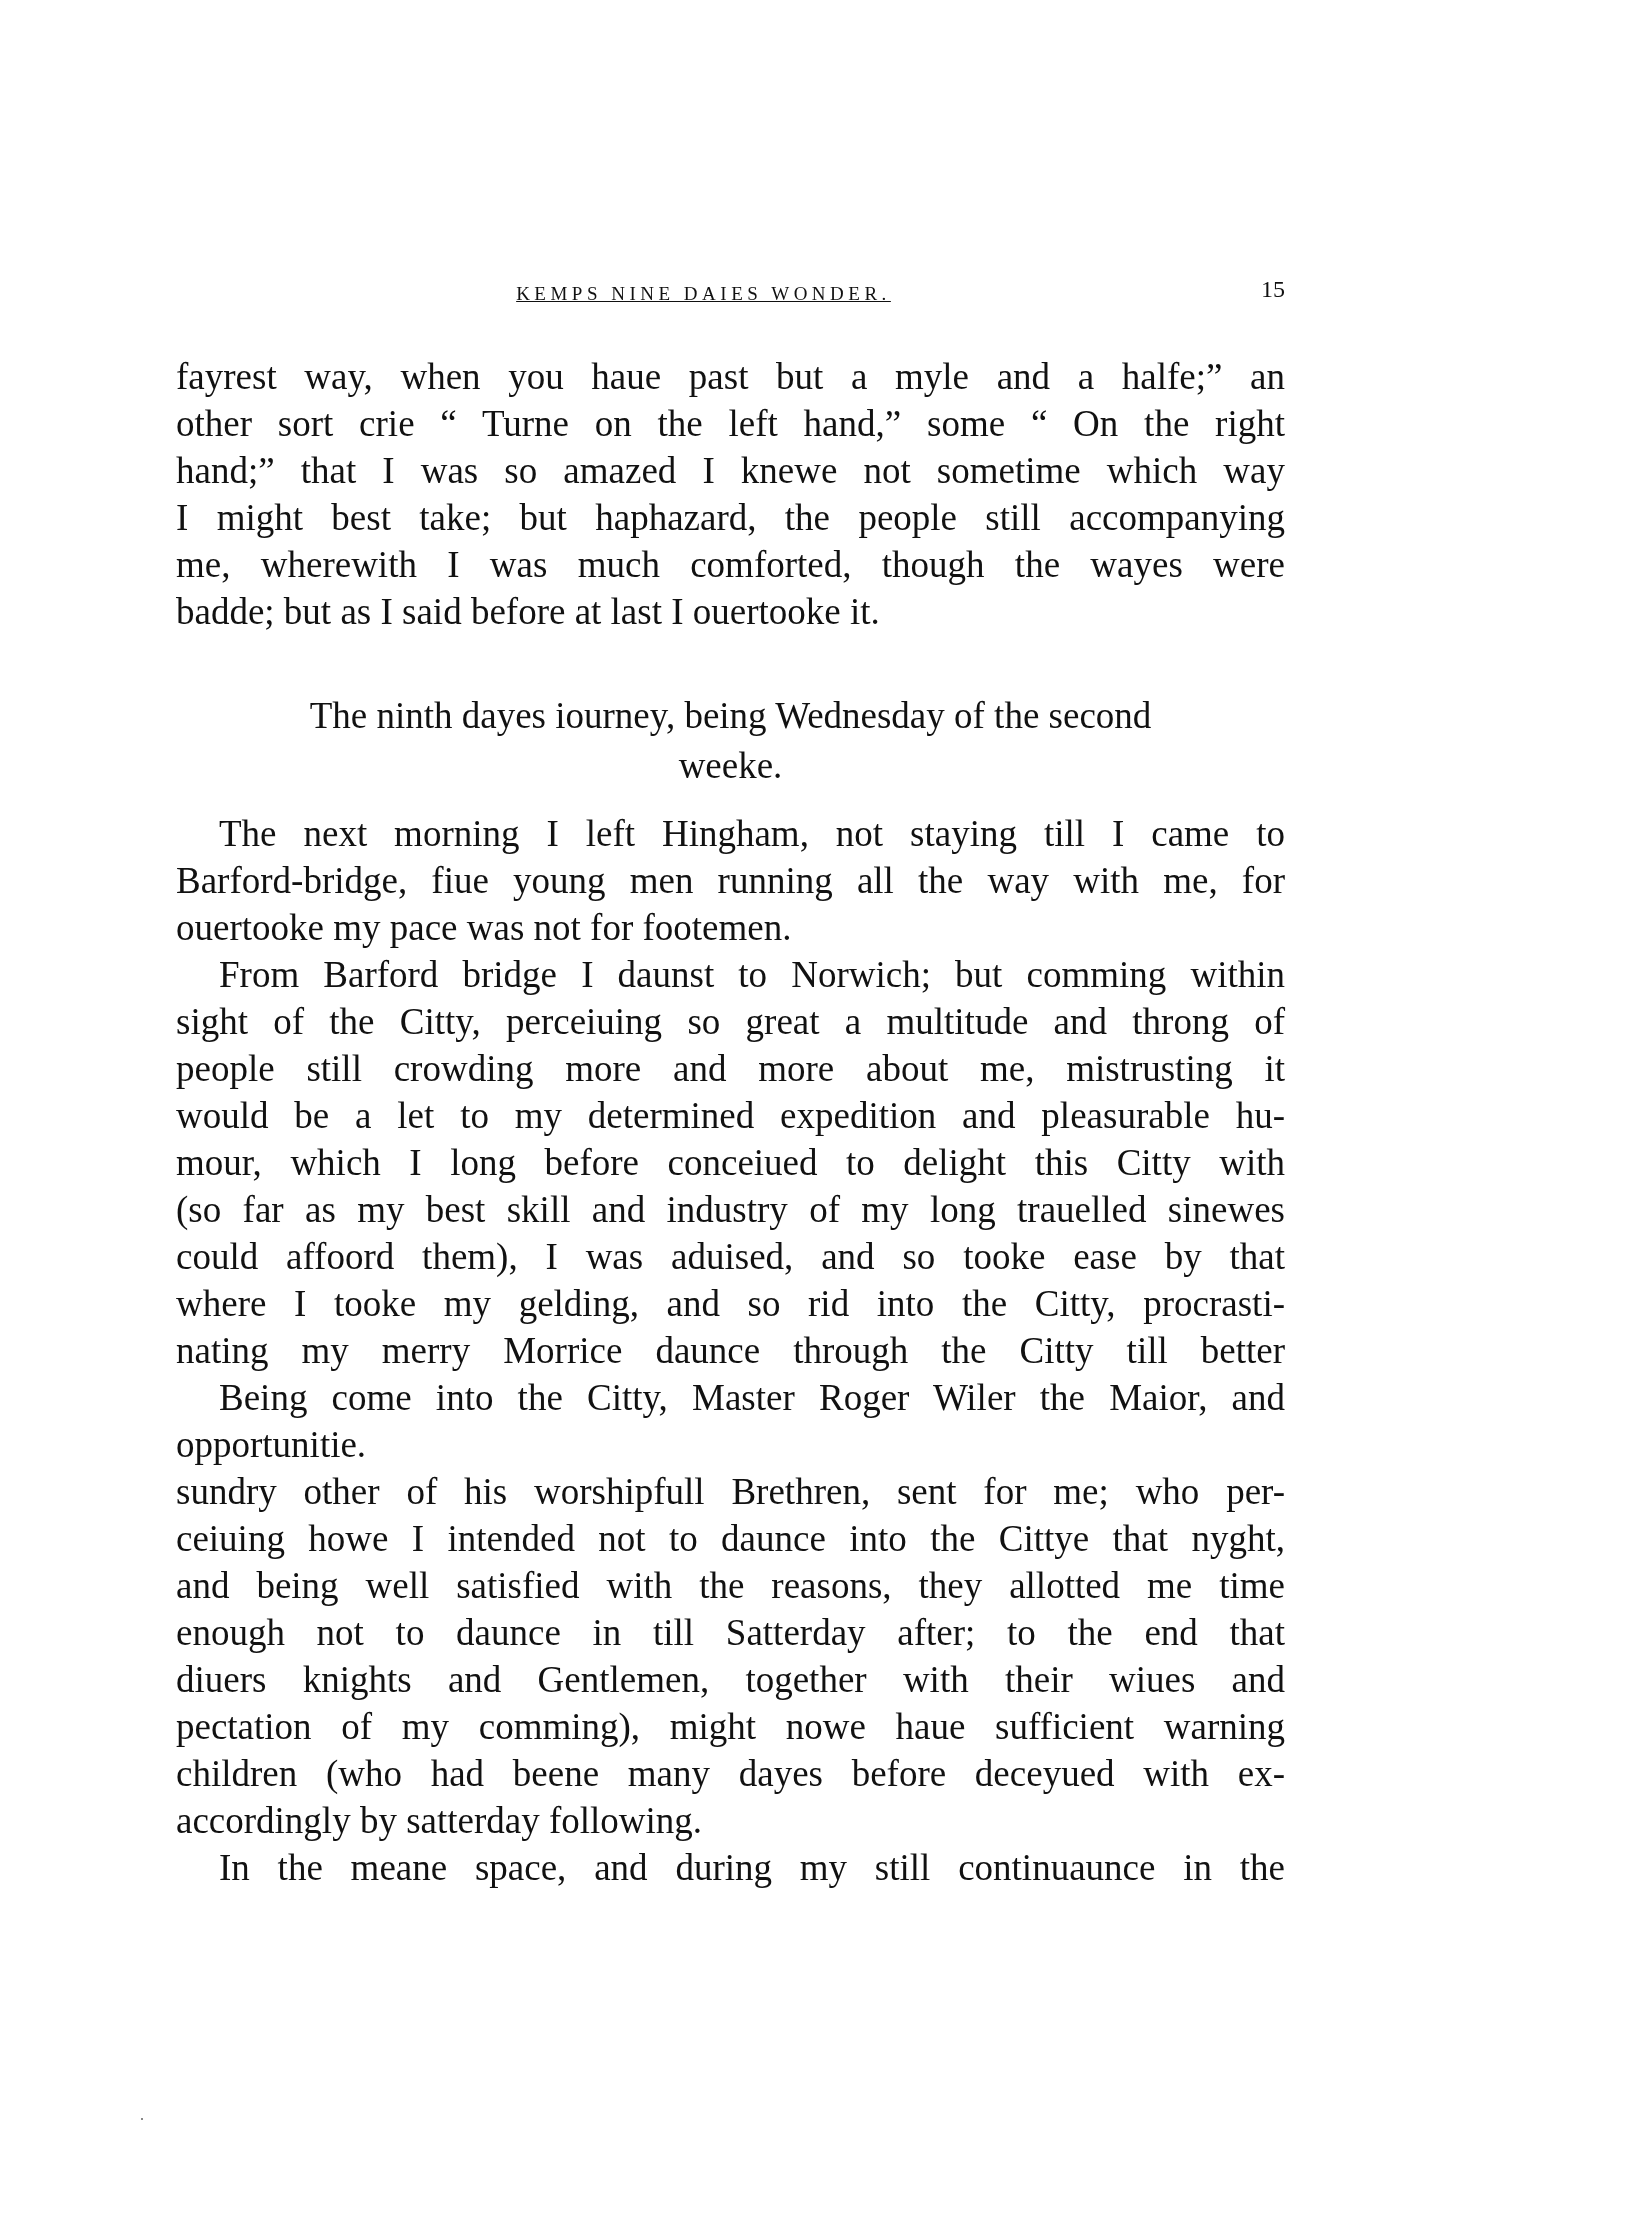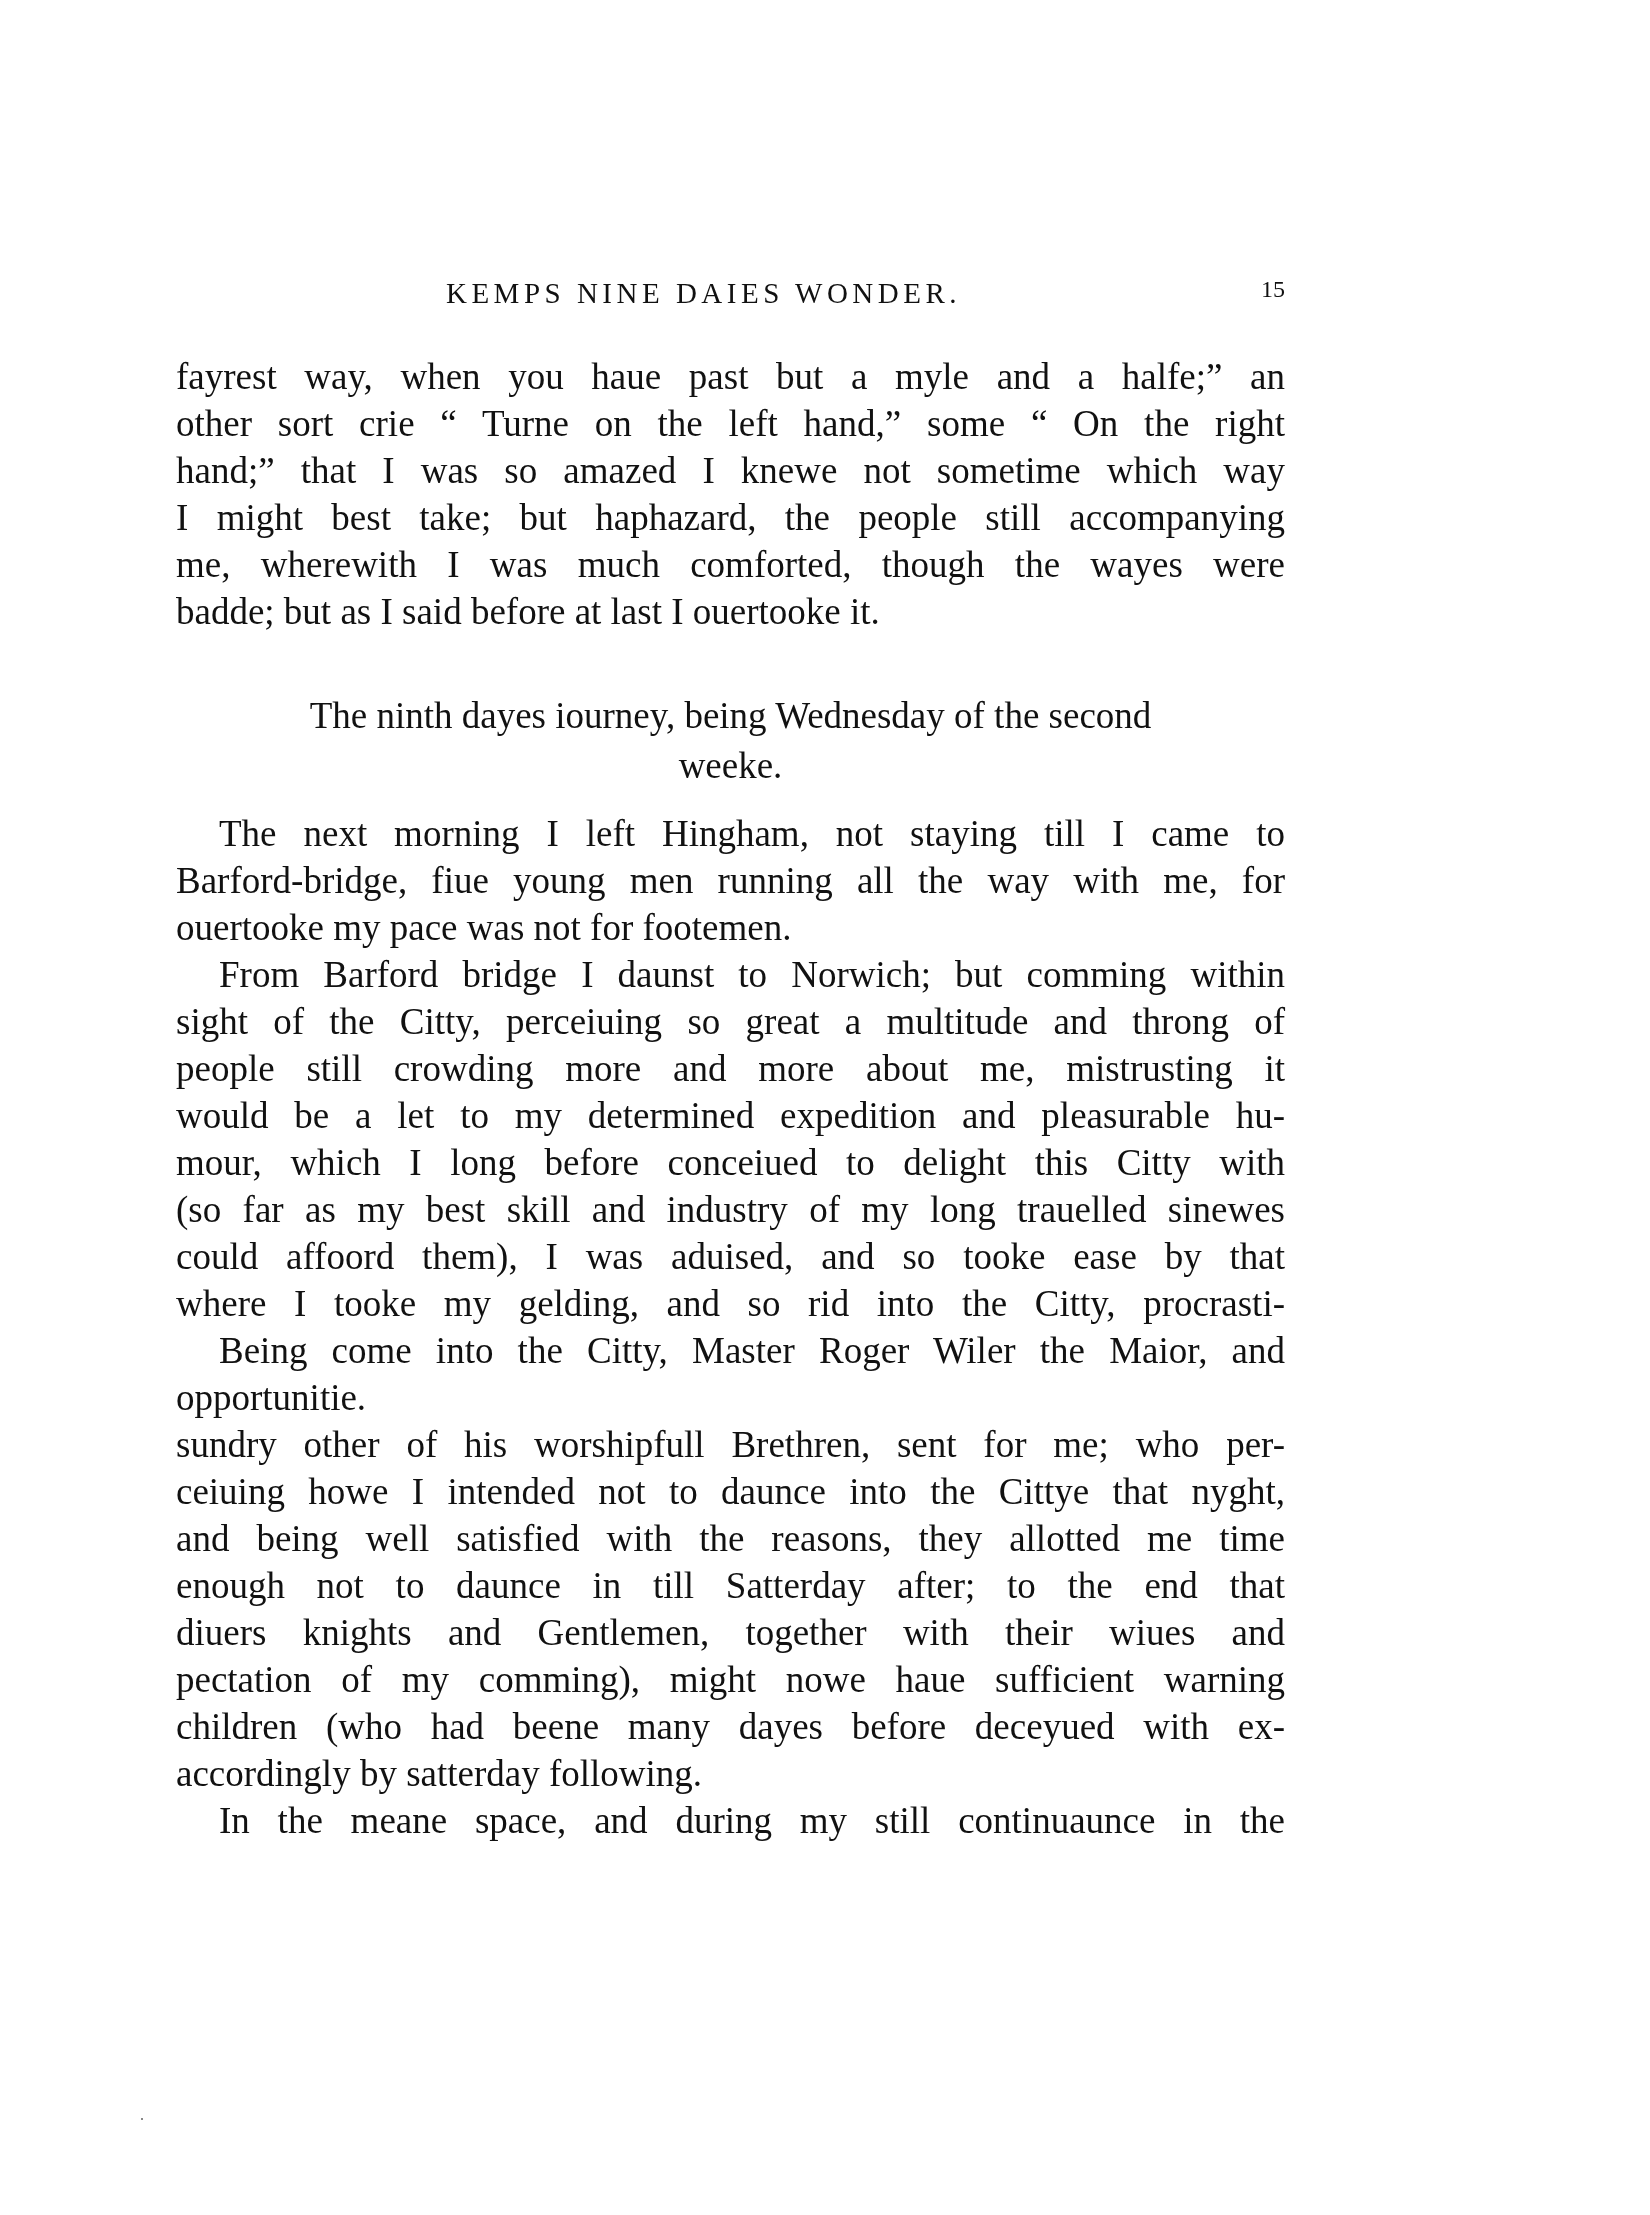--- a/index.html
+++ b/index.html
@@ -27,26 +27,27 @@
       width: 1109px;
       top: 274px;
       height: 39px;
     }
     .running-title {
       position: absolute;
       left: 0;
       width: 1109px;
       text-align: center;
       top: 0;
-      font-size: 29px;
+      font-size: 19px;
       letter-spacing: 4.5px;
       line-height: 39px;
       text-transform: uppercase;
       padding-right: 54px;
       box-sizing: border-box;
+      text-decoration: underline;
     }
     .page-number {
       position: absolute;
       right: 0;
       top: -3.6px;
       font-size: 24px;
       line-height: 39px;
     }
     .text-block {
       position: absolute;
@@ -122,20 +123,21 @@
     <span class="line last">ouertooke my pace was not for footemen.</span>
 
     <span class="line indent">From Barford bridge I daunst to Norwich; but comming within</span>
     <span class="line">sight of the Citty, perceiuing so great a multitude and throng of</span>
     <span class="line">people still crowding more and more about me, mistrusting it</span>
     <span class="line">would be a let to my determined expedition and pleasurable hu-</span>
     <span class="line">mour, which I long before conceiued to delight this Citty with</span>
     <span class="line">(so far as my best skill and industry of my long trauelled sinewes</span>
     <span class="line">could affoord them), I was aduised, and so tooke ease by that</span>
     <span class="line">where I tooke my gelding, and so rid into the Citty, procrasti-</span>
+    <span class="line">nating my merry Morrice daunce through the Citty till better</span>
     <span class="line indent">Being come into the Citty, Master Roger Wiler the Maior, and</span>
 
     <span class="line last">opportunitie.</span>
     <span class="line">sundry other of his worshipfull Brethren, sent for me; who per-</span>
     <span class="line">ceiuing howe I intended not to daunce into the Cittye that nyght,</span>
     <span class="line">and being well satisfied with the reasons, they allotted me time</span>
     <span class="line">enough not to daunce in till Satterday after; to the end that</span>
     <span class="line">diuers knights and Gentlemen, together with their wiues and</span>
     <span class="line">pectation of my comming), might nowe haue sufficient warning</span>
     <span class="line">children (who had beene many dayes before deceyued with ex-</span>

